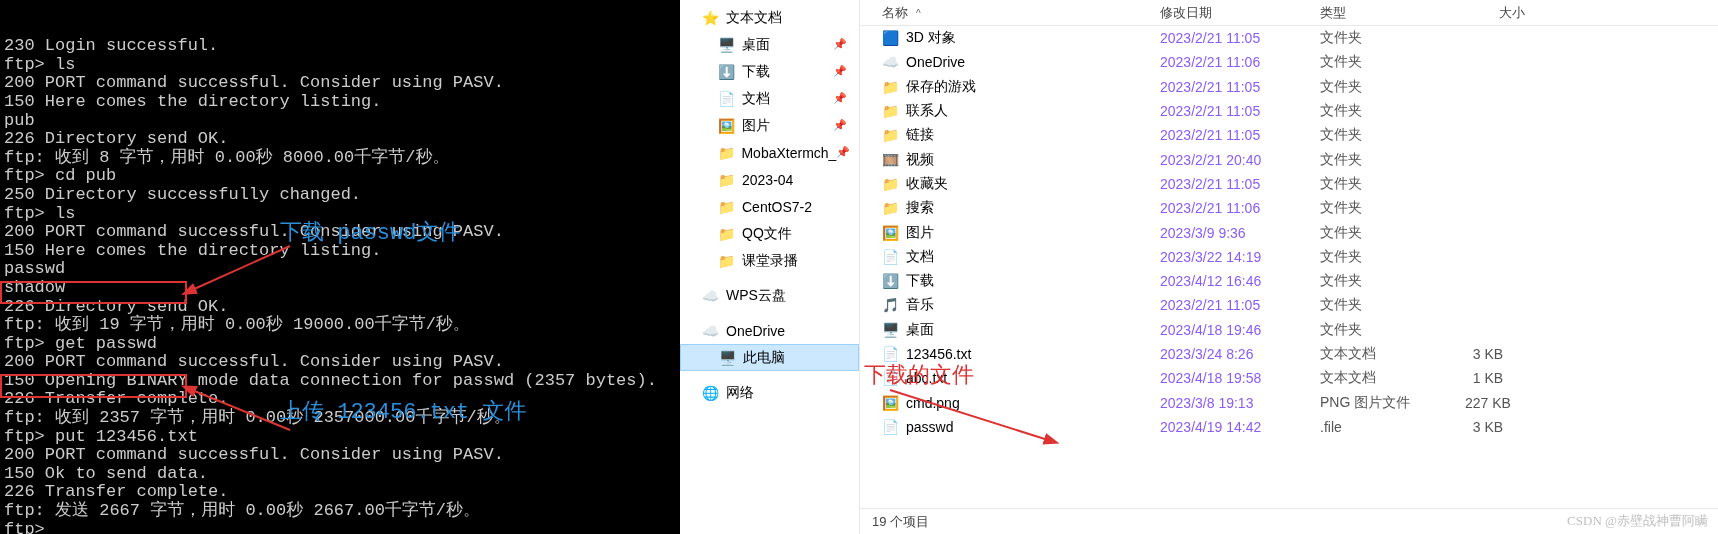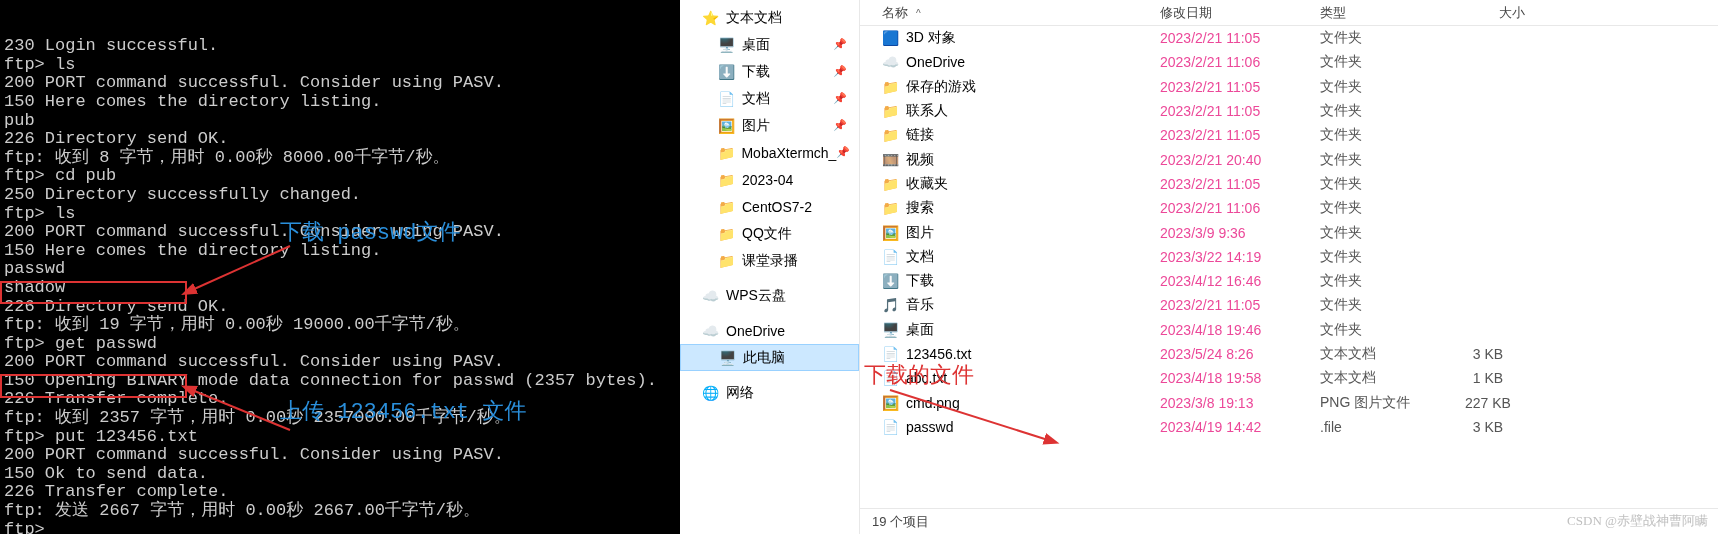--- a/index.html
+++ b/index.html
@@ -22,21 +22,21 @@
 .cols { display: flex; height: 26px; border-bottom: 1px solid #e8e8e8; font-size: 13px; color: #444; align-items: center; }
 .col-name { width: 300px; padding-left: 22px; }
 .col-date { width: 160px; }
 .col-type { width: 135px; }
 .col-size { width: 70px; text-align: right; }
 .sortind { color: #666; font-size: 10px; margin-left: 8px; }
 
 .rows { flex: 1; overflow: auto; }
 .row { display: flex; height: 24.3px; align-items: center; font-size: 14px; }
 .c-name { width: 300px; padding-left: 22px; display: flex; align-items: center; }
-.c-date { width: 160px; color: #ec4899; }
+.c-date { width: 160px; color: #8b5cf6; }
 .c-type { width: 135px; color: #555; }
 .c-size { width: 70px; text-align: center; color: #555; padding-right: 4px; }
 .fic { width: 18px; height: 18px; margin-right: 6px; display: inline-flex; align-items: center; justify-content: center; }
 
 .status { height: 26px; border-top: 1px solid #e8e8e8; display: flex; align-items: center; padding-left: 12px; font-size: 13px; color: #444; }
 .watermark { position: absolute; right: 10px; bottom: 4px; font-size: 13px; color: #c0c0c0; font-family: "Microsoft YaHei"; }
 .annot-red { position: absolute; color: #d33; font-family: "Microsoft YaHei"; font-size: 22px; font-weight: 500; pointer-events: none; }
 </style>
 </head>
 <body>
@@ -263,21 +263,21 @@
           </div>
     <div class="c-date">2023/4/18 19:46</div>
     <div class="c-type">文件夹</div>
     <div class="c-size"></div>
         </div>
         <div class="row">
     <div class="c-name">
             <span class="fic">📄</span>
             <span>123456.txt</span>
           </div>
-    <div class="c-date">2023/5/24 8:26</div>
+    <div class="c-date">2023/3/24 8:26</div>
     <div class="c-type">文本文档</div>
     <div class="c-size">3 KB</div>
         </div>
         <div class="row">
     <div class="c-name">
             <span class="fic">📄</span>
             <span>abc.txt</span>
           </div>
     <div class="c-date">2023/4/18 19:58</div>
     <div class="c-type">文本文档</div>

